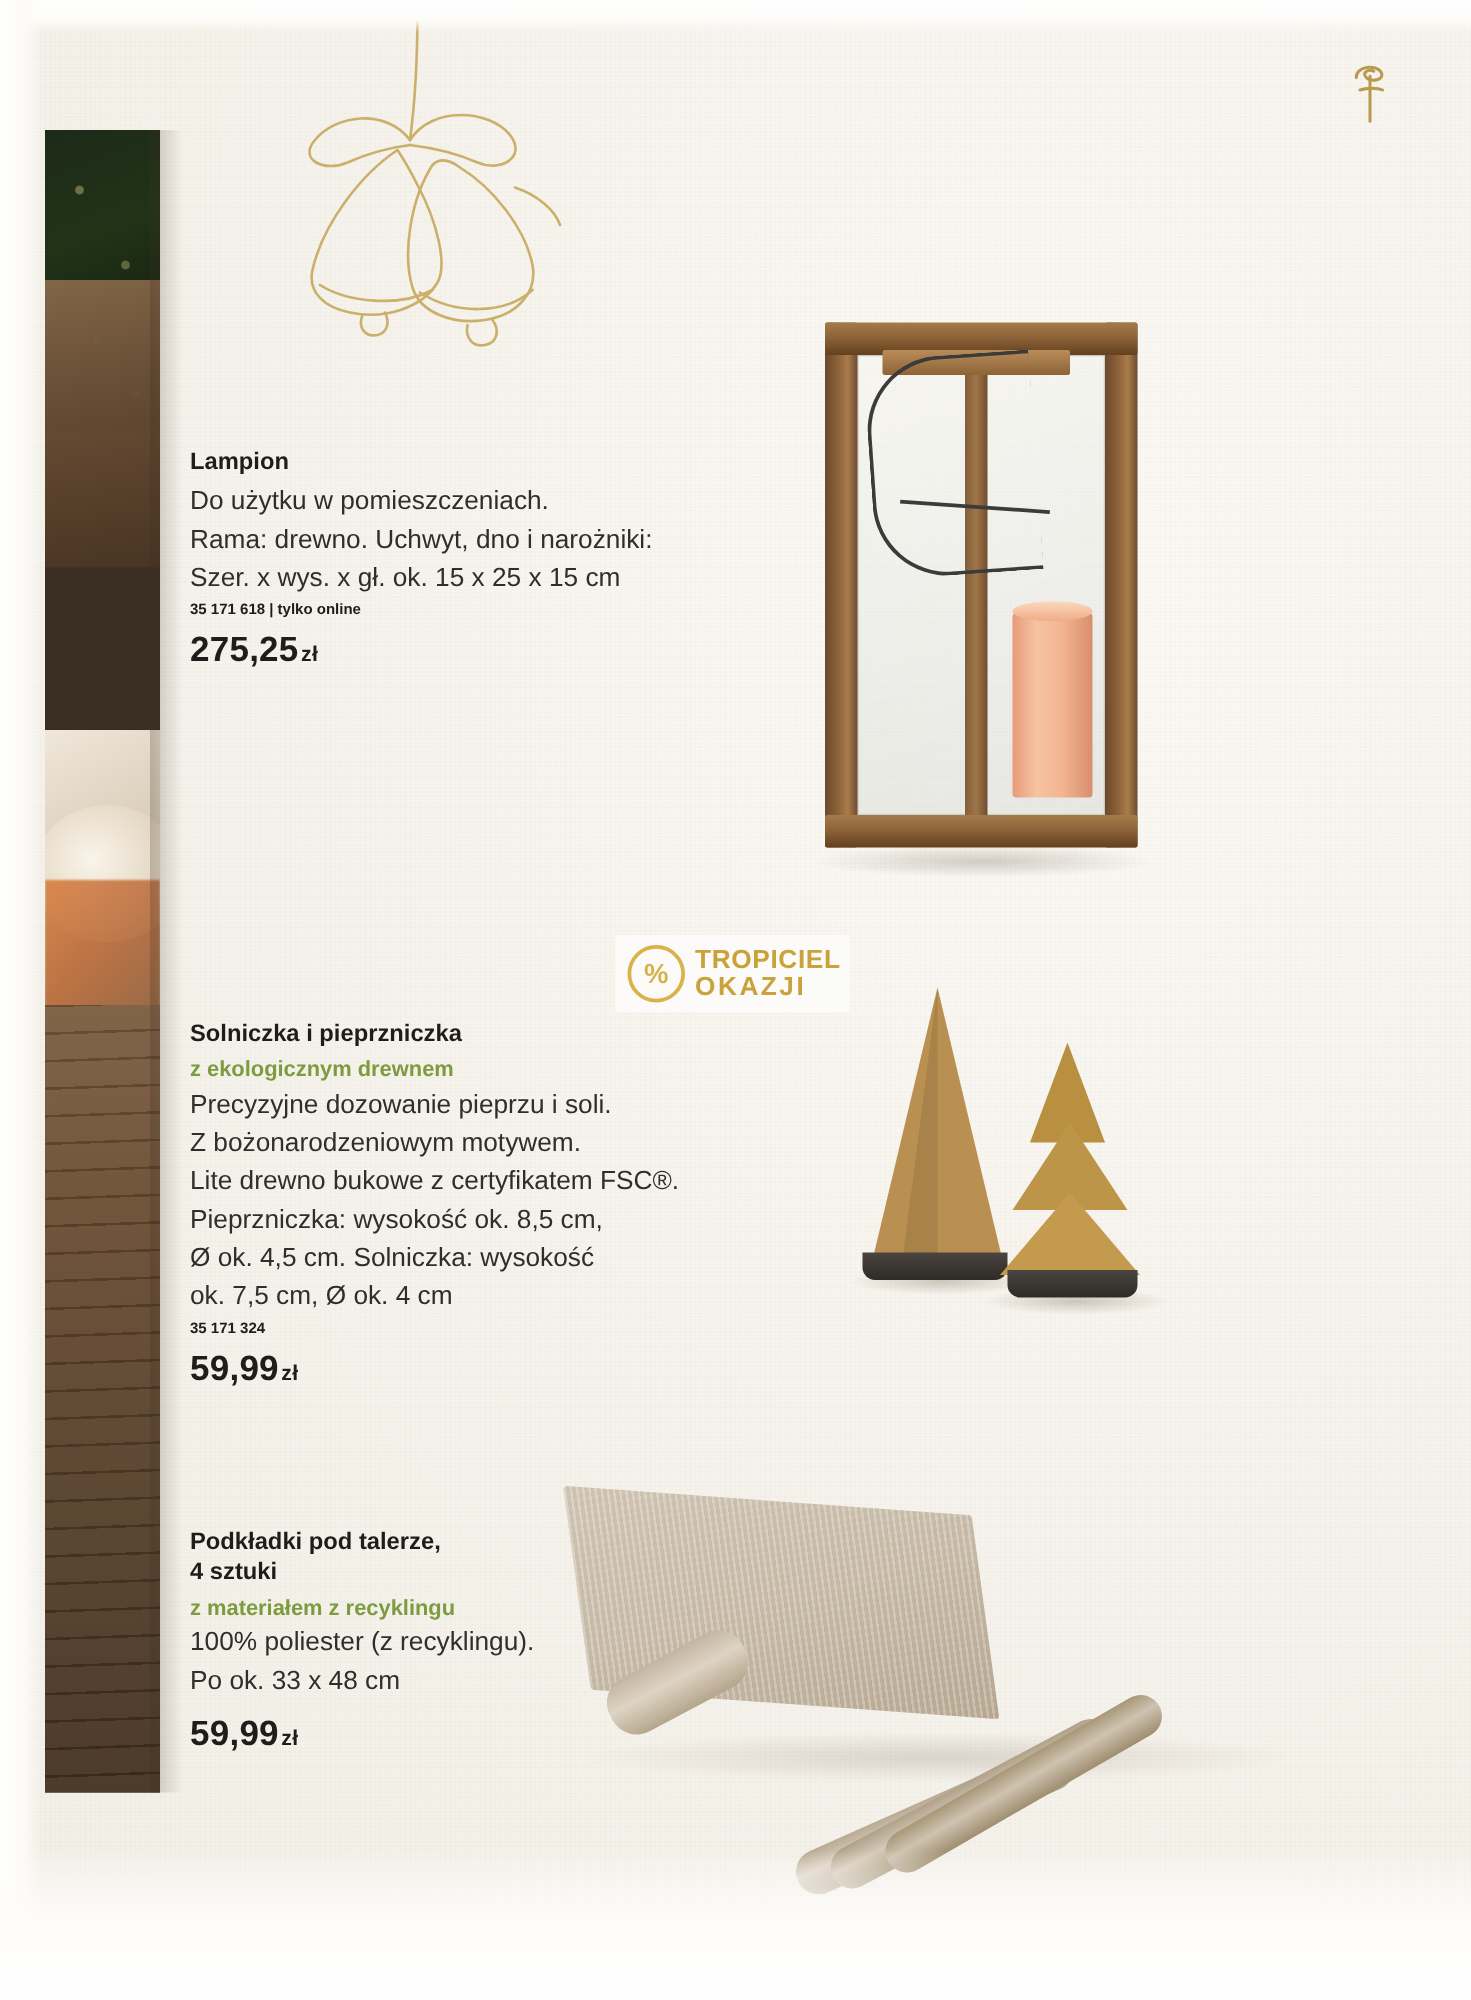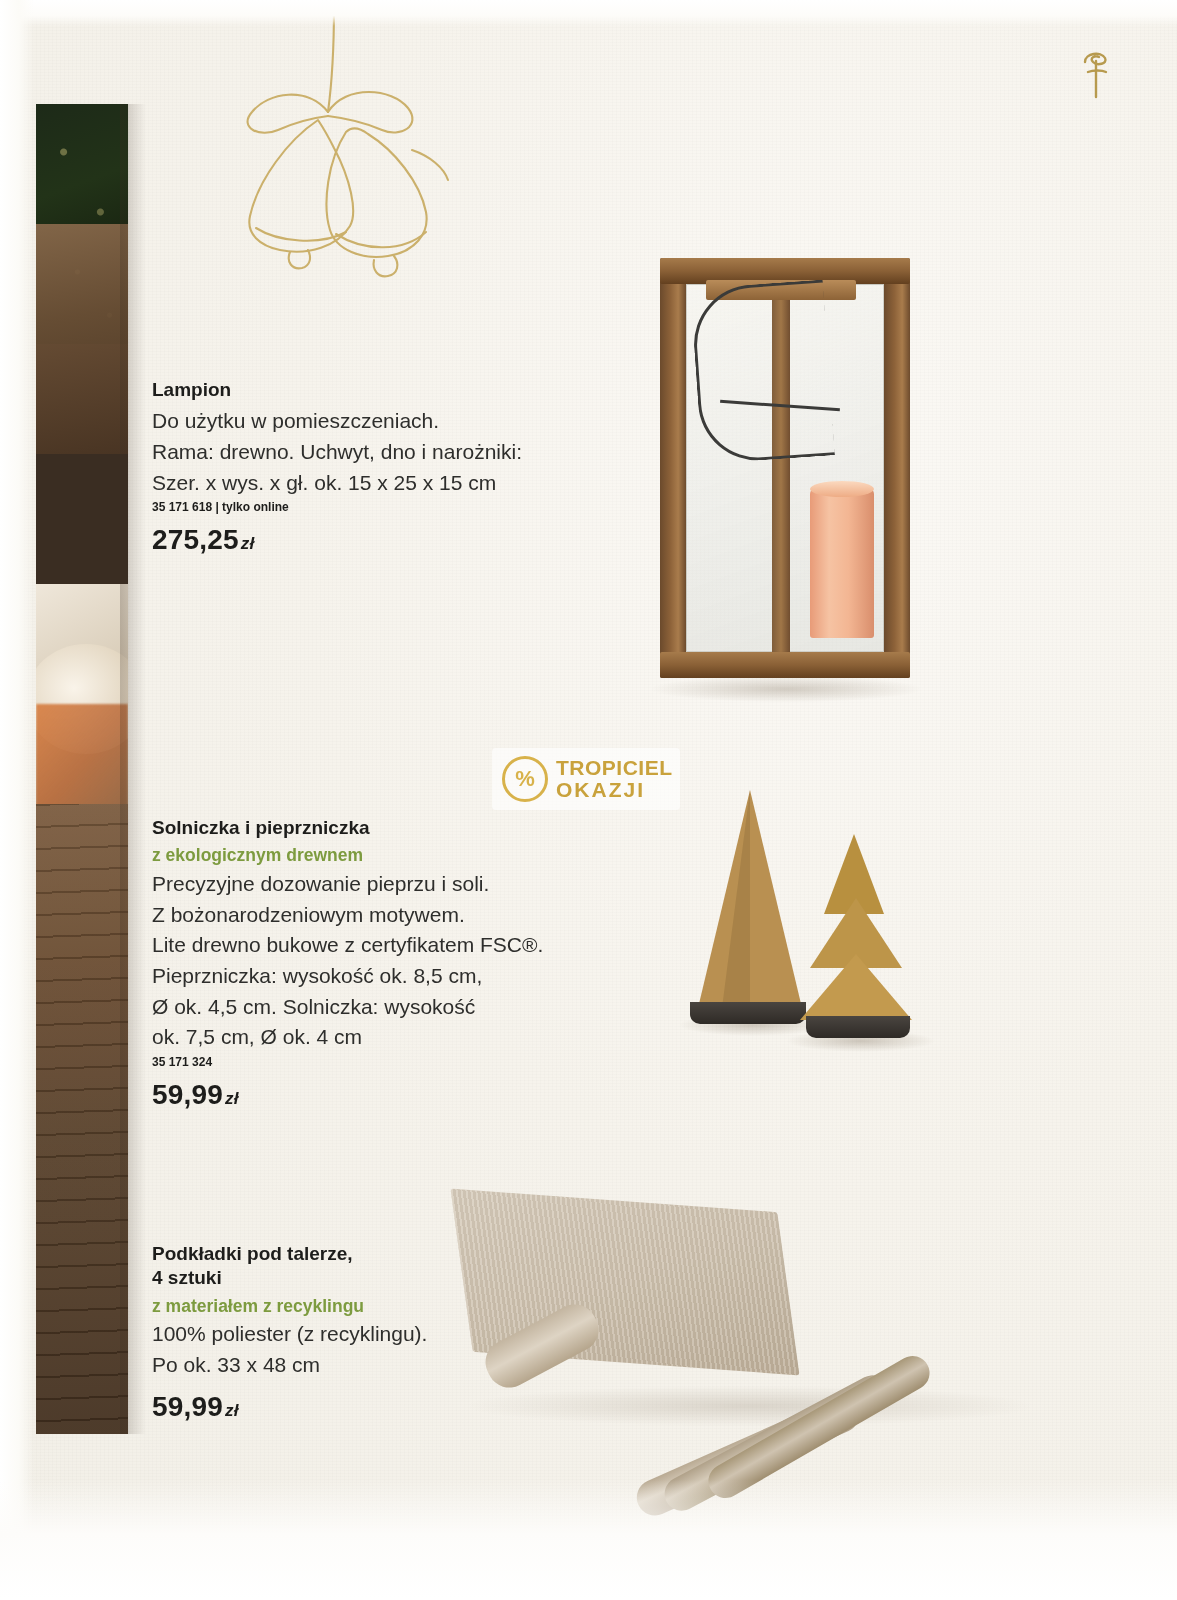--- a/index.html
+++ b/index.html
@@ -212,26 +212,25 @@
     font-size: 28px;
     font-weight: bold;
     color: #1d1d1b;
     margin-top: 10px;
     letter-spacing: 0.2px;
   }
   .prod-price .cur {
     font-size: 17px;
     font-weight: bold;
     margin-left: 2px;
-    font-style: italic;
-  }
-
-  #product-lampion { top: 378px; }
+  }
+
+  #product-lampion { top: 358px; }
   #product-salt-pepper { top: 816px; }
-  #product-placemats { top: 1222px; margin-top: 20px; }
+  #product-placemats { top: 1222px; }
 
   
   .lantern {
     position: absolute;
     left: 628px;
     top: 244px;
     width: 330px;
     height: 470px;
   }
   .lan-frame {

